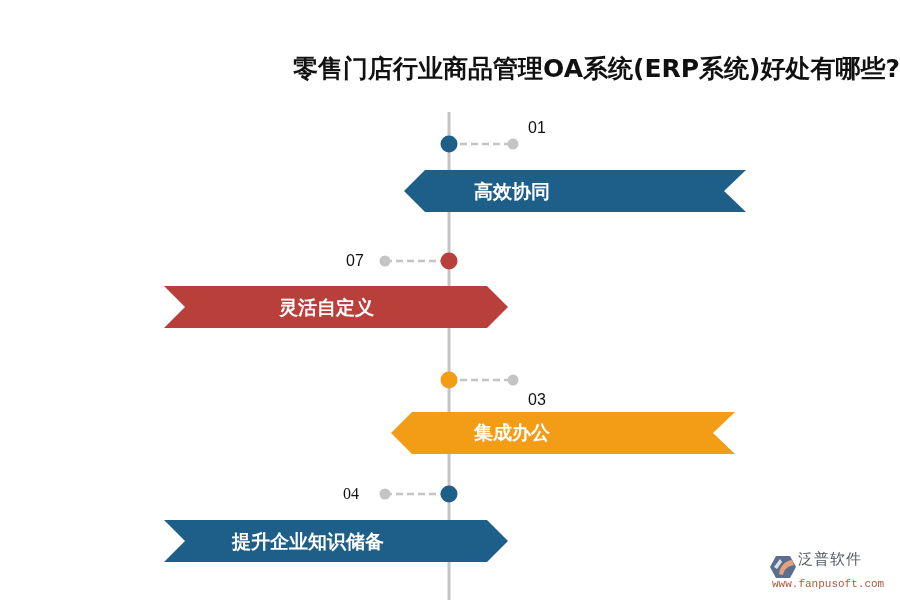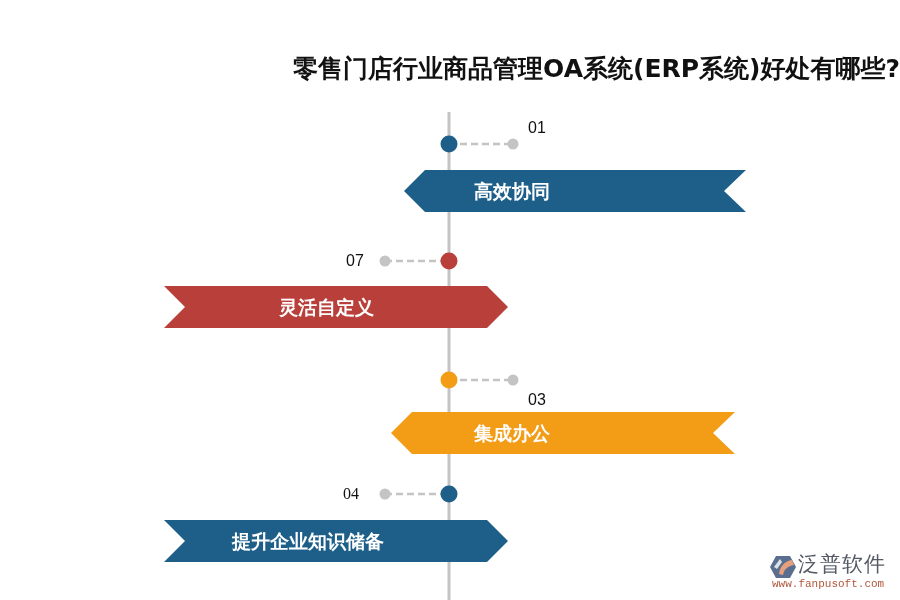--- a/index.html
+++ b/index.html
@@ -5,21 +5,21 @@
   html, body { margin:0; padding:0; }
   body { width:900px; height:600px; background:#ffffff; position:relative; overflow:hidden;
          font-family: "DejaVu Sans", "Liberation Sans", sans-serif; }
   .title { position:absolute; left:0; top:52px; width:900px; text-align:right;
            font-size:25px; font-weight:bold; color:#111; letter-spacing:0px; }
   .stage { position:absolute; left:0; top:0; width:900px; height:600px; }
   .num { position:absolute; font-size:16px; color:#111; font-family:"Liberation Sans", sans-serif; }
   .banner-label { position:absolute; color:#fff; font-size:19px; font-weight:bold; white-space:nowrap;
                   height:36px; line-height:42px; }
   .logo { position:absolute; left:770px; top:552px; width:125px; height:45px; }
-  .logo-text { position:absolute; left:28px; top:-2px; font-size:21px; color:#555a66; letter-spacing:1px; white-space:nowrap; }
+  .logo-text { position:absolute; left:28px; top:-2px; font-size:15px; color:#555a66; letter-spacing:1px; white-space:nowrap; }
   .logo-url { position:absolute; left:2px; top:26px; font-size:11px; color:#b0563a;
               font-family:Liberation Mono, monospace; white-space:nowrap; }
 </style>
 </head>
 <body>
 
 <div class="title">零售门店行业商品管理OA系统(ERP系统)好处有哪些?</div>
 
 <svg class="stage" width="900" height="600" viewBox="0 0 900 600">
   <line x1="449" y1="112" x2="449" y2="600" stroke="#c4c4c4" stroke-width="3"></line>
@@ -53,21 +53,21 @@
   </g>
 </svg>
 
 <div class="num" style="left:528px; top:119px;">01</div>
 <div class="num" style="left:346px; top:252px;">07</div>
 <div class="num" style="left:528px; top:371px;margin-top:20px;">03</div>
 <div class="num" style="left:343px; top:485px;font-family:Liberation Serif, serif;">04</div>
 
 <div class="banner-label" style="left:474px; top:170px;">高效协同</div>
 <div class="banner-label" style="left:279px; top:286px;">灵活自定义</div>
-<div class="banner-label" style="left:474px; top:412px;">集成办公</div>
+<div class="banner-label" style="left:474px; top:412px;font-family:Liberation Serif, serif;">集成办公</div>
 <div class="banner-label" style="left:232px; top:520px;">提升企业知识储备</div>
 
 <div class="logo">
   <svg width="26" height="26" viewBox="0 0 26 26" style="position:absolute; left:0; top:2px;">
     <polygon points="6,2 20,2 26,13 20,24 6,24 0,13" fill="#5a6f8f"></polygon>
     <path d="M9,20 C10,12 15,7 22,6 L24,11 C18,12 14,15 13,21 Z" fill="#e8a07c"></path>
     <path d="M4,13 L10,5 L12,8 L7,15 Z" fill="#ffffff" opacity="0.8"></path>
   </svg>
   <div class="logo-text">泛普软件</div>
   <div class="logo-url">www.fanpusoft.com</div>

